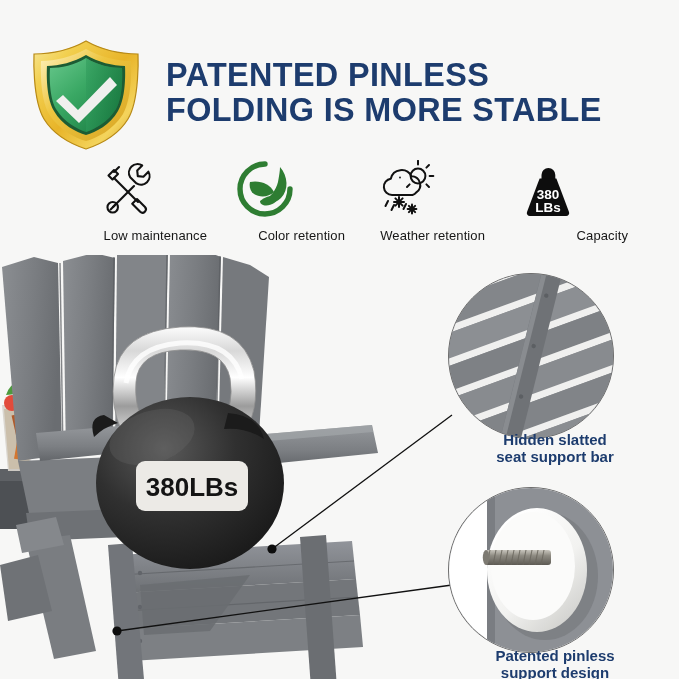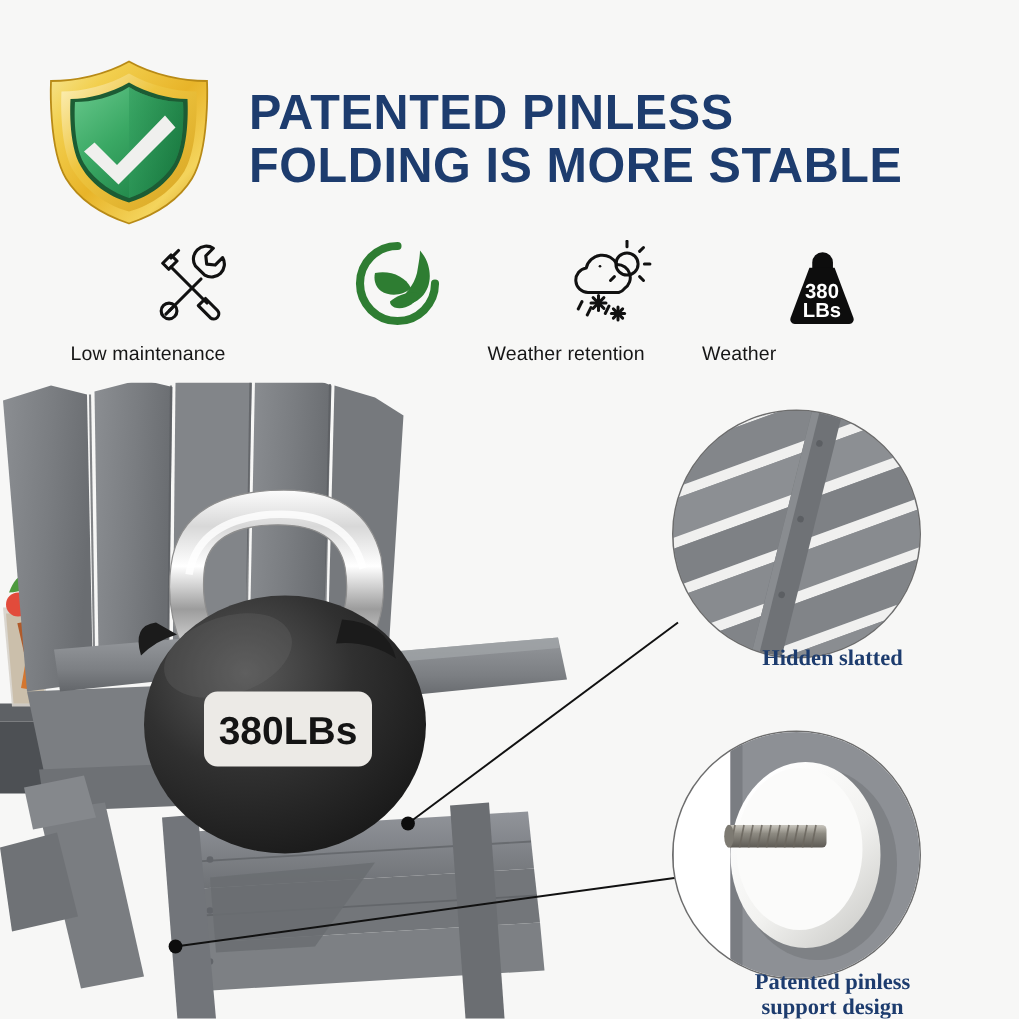--- a/index.html
+++ b/index.html
@@ -23,21 +23,21 @@
     line-height:35px;
     letter-spacing:0.4px;
     font-family:"Liberation Sans", sans-serif;
     transform:scaleX(0.98);
     transform-origin:left center;
   }
   #headline .hl-line { display:block; white-space:nowrap; }
 
   
   #features { position:absolute; left:0; top:135px; width:679px; height:95px; }
-  .feature { position:absolute; top:0; width:160px; text-align:left; }
+  .feature { position:absolute; top:0; width:160px; text-align:right; }
   .feature .ficon { height:62px; display:flex; align-items:center; justify-content:center; }
   .feature .flabel {
     margin-top:8px;
     font-size:13px;
     color:#161616;
     font-family:"Liberation Sans", sans-serif;
     letter-spacing:0.1px;
     white-space:nowrap;
   }
   #feat-0 { left:47px; }
@@ -60,21 +60,21 @@
   #callout-2 { left:448px; top:232px; width:166px; height:166px; }
 
   .caption {
     position:absolute;
     color:#1d3c6e;
     font-weight:bold;
     font-size:15px;
     line-height:17px;
     text-align:center;
     width:230px;
-    font-family:Liberation Serif, serif;
+    font-family:Liberation Sans, sans-serif;
   }
   #caption-1 { left:440px; top:176px; }
   #caption-2 { left:440px; top:392px; }
   .caption span { display:block; white-space:nowrap; }
 
   svg.layer { position:absolute; left:0; top:0; }
 </style>
 </head>
 <body>
 
@@ -157,20 +157,21 @@
 
           <path d="M44 7 C52 16 53 30 45 38 C39 44 31 44 27 41 C34 38 40 30 42 22 C43 16 44 11 44 7 Z" fill="#2e7d32"></path>
 
           <path d="M14 22 C24 20 34 24 38 32 C33 37 24 38 18 34 C14 31 13 26 14 22 Z" fill="#2e7d32"></path>
 
           <path d="M24 41 C30 36 38 34 44 36 C41 43 33 47 27 45 C25 44 24 43 24 41 Z" fill="#2e7d32"></path>
 
           <path d="M16 24 C26 28 34 34 40 44" fill="none" stroke="#ffffff" stroke-width="2" opacity="0.0"></path>
         </svg>
       </div>
+      <div class="flabel">Color retention</div>
     </div>
 
     <div class="feature" id="feat-2">
       <div class="ficon">
         <svg width="60" height="58" viewBox="0 0 60 58" fill="none" stroke="#111" stroke-width="2" stroke-linecap="round" stroke-linejoin="round">
 
           <circle cx="43" cy="16" r="7.4"></circle>
           <path d="M43 4.5 L43 0.8"></path>
           <path d="M51.4 7.6 L54 5"></path>
           <path d="M54.6 16 L58.3 16"></path>
@@ -206,21 +207,21 @@
       <div class="ficon">
         <svg width="58" height="58" viewBox="0 0 58 58">
 
           <path d="M22.5 15 a6.9 6.9 0 0 1 13.8 0 L36.3 19 L22.5 19 Z" fill="#0d0d0d"></path>
 
           <path d="M20.6 18.5 L37.4 18.5 L50 52 a3 3 0 0 1 -2.8 4 L10.8 56 a3 3 0 0 1 -2.8 -4 Z" fill="#0d0d0d"></path>
           <text x="29" y="38.5" text-anchor="middle" fill="#ffffff" font-family="Liberation Sans, sans-serif" font-size="13.5" font-weight="bold">380</text>
           <text x="29" y="51.5" text-anchor="middle" fill="#ffffff" font-family="Liberation Sans, sans-serif" font-size="13.5" font-weight="bold">LBs</text>
         </svg>
       </div>
-      <div class="flabel">Weather</div>
+      <div class="flabel">Capacity</div>
     </div>
   </div>
 
   <div id="photo">
 
     <svg class="layer" width="679" height="447" viewBox="0 0 679 447">
       <defs>
         <linearGradient id="slatg" x1="0" y1="0" x2="1" y2="0.2">
           <stop offset="0%" stop-color="#8b8e92"></stop>
           <stop offset="55%" stop-color="#7a7d81"></stop>
@@ -366,20 +367,21 @@
           <circle cx="82" cy="20" r="2.2" fill="#5c5f63"></circle>
           <circle cx="82" cy="72" r="2.2" fill="#5c5f63"></circle>
           <circle cx="82" cy="124" r="2.2" fill="#5c5f63"></circle>
           <circle cx="82" cy="176" r="2.2" fill="#5c5f63"></circle>
         </g>
       </svg>
     </div>
 
     <div class="caption" id="caption-1">
       <span>Hidden slatted</span>
+      <span>seat support bar</span>
     </div>
 
     <div class="callout-circle" id="callout-2">
       <svg width="166" height="166" viewBox="0 0 166 166">
         <defs>
           <linearGradient id="discg" x1="0.2" y1="0.1" x2="0.85" y2="0.95">
             <stop offset="0%" stop-color="#ffffff"></stop>
             <stop offset="55%" stop-color="#f2f2f0"></stop>
             <stop offset="100%" stop-color="#cfcfcc"></stop>
           </linearGradient>

